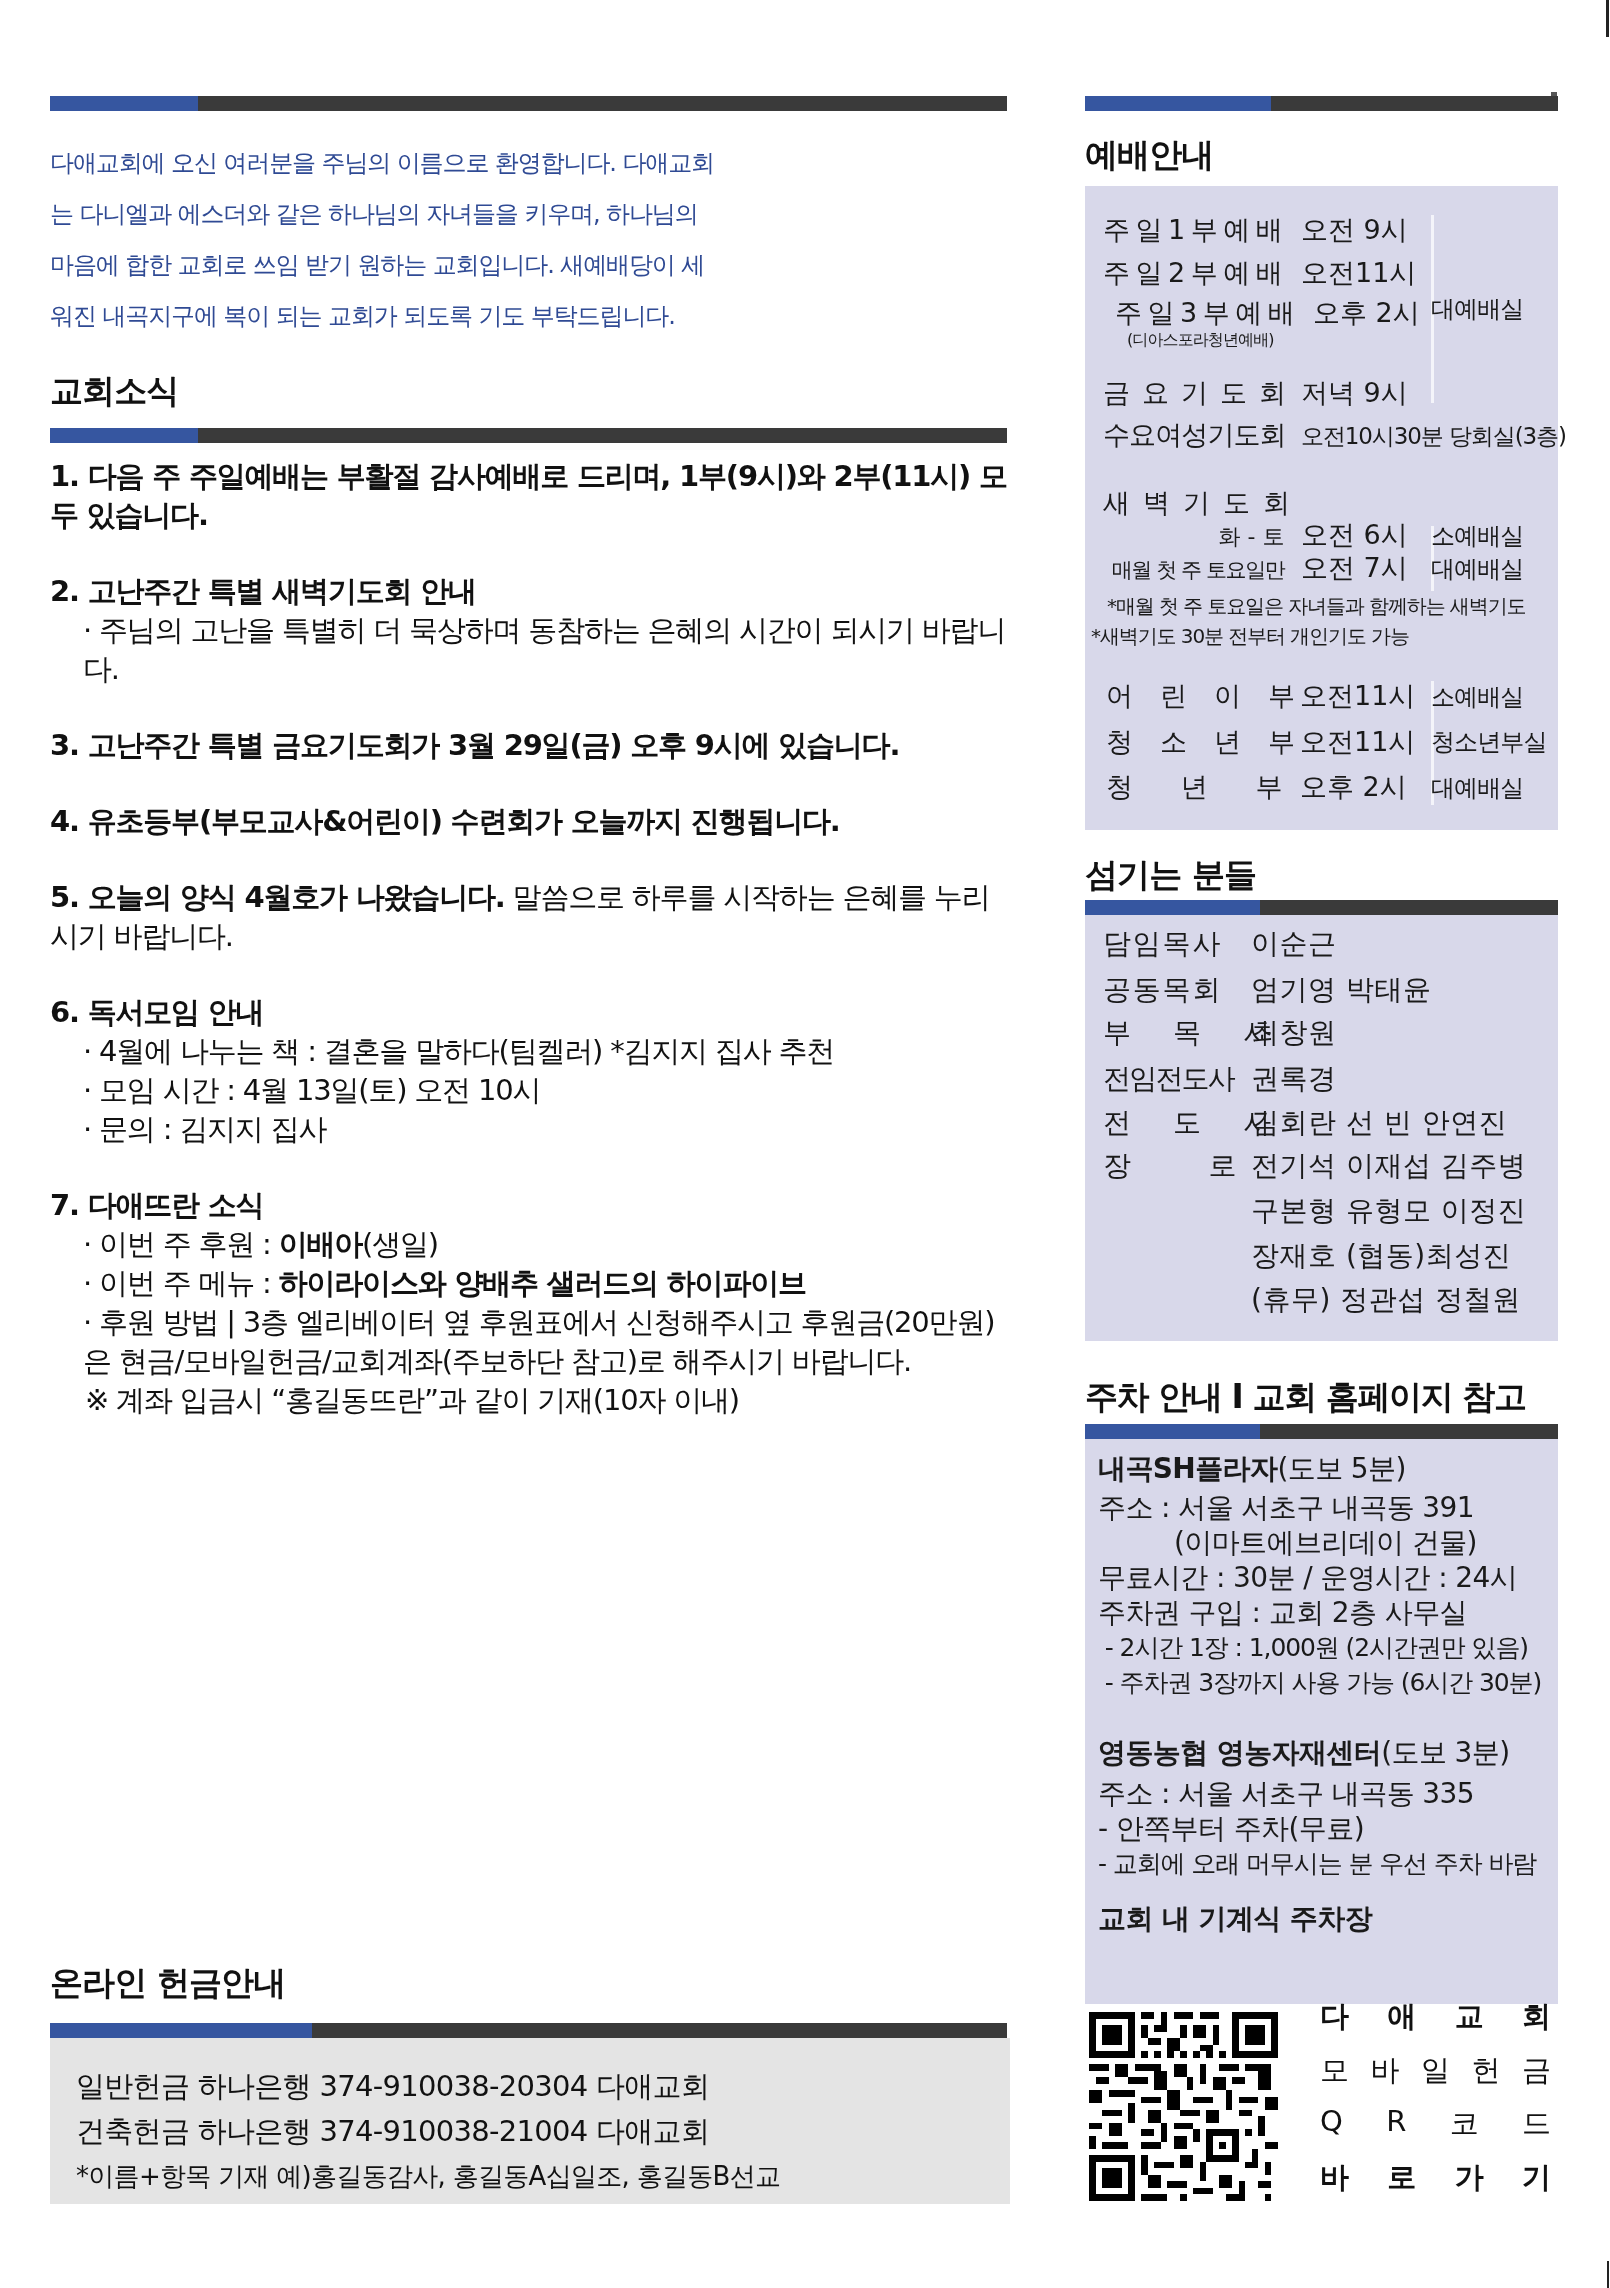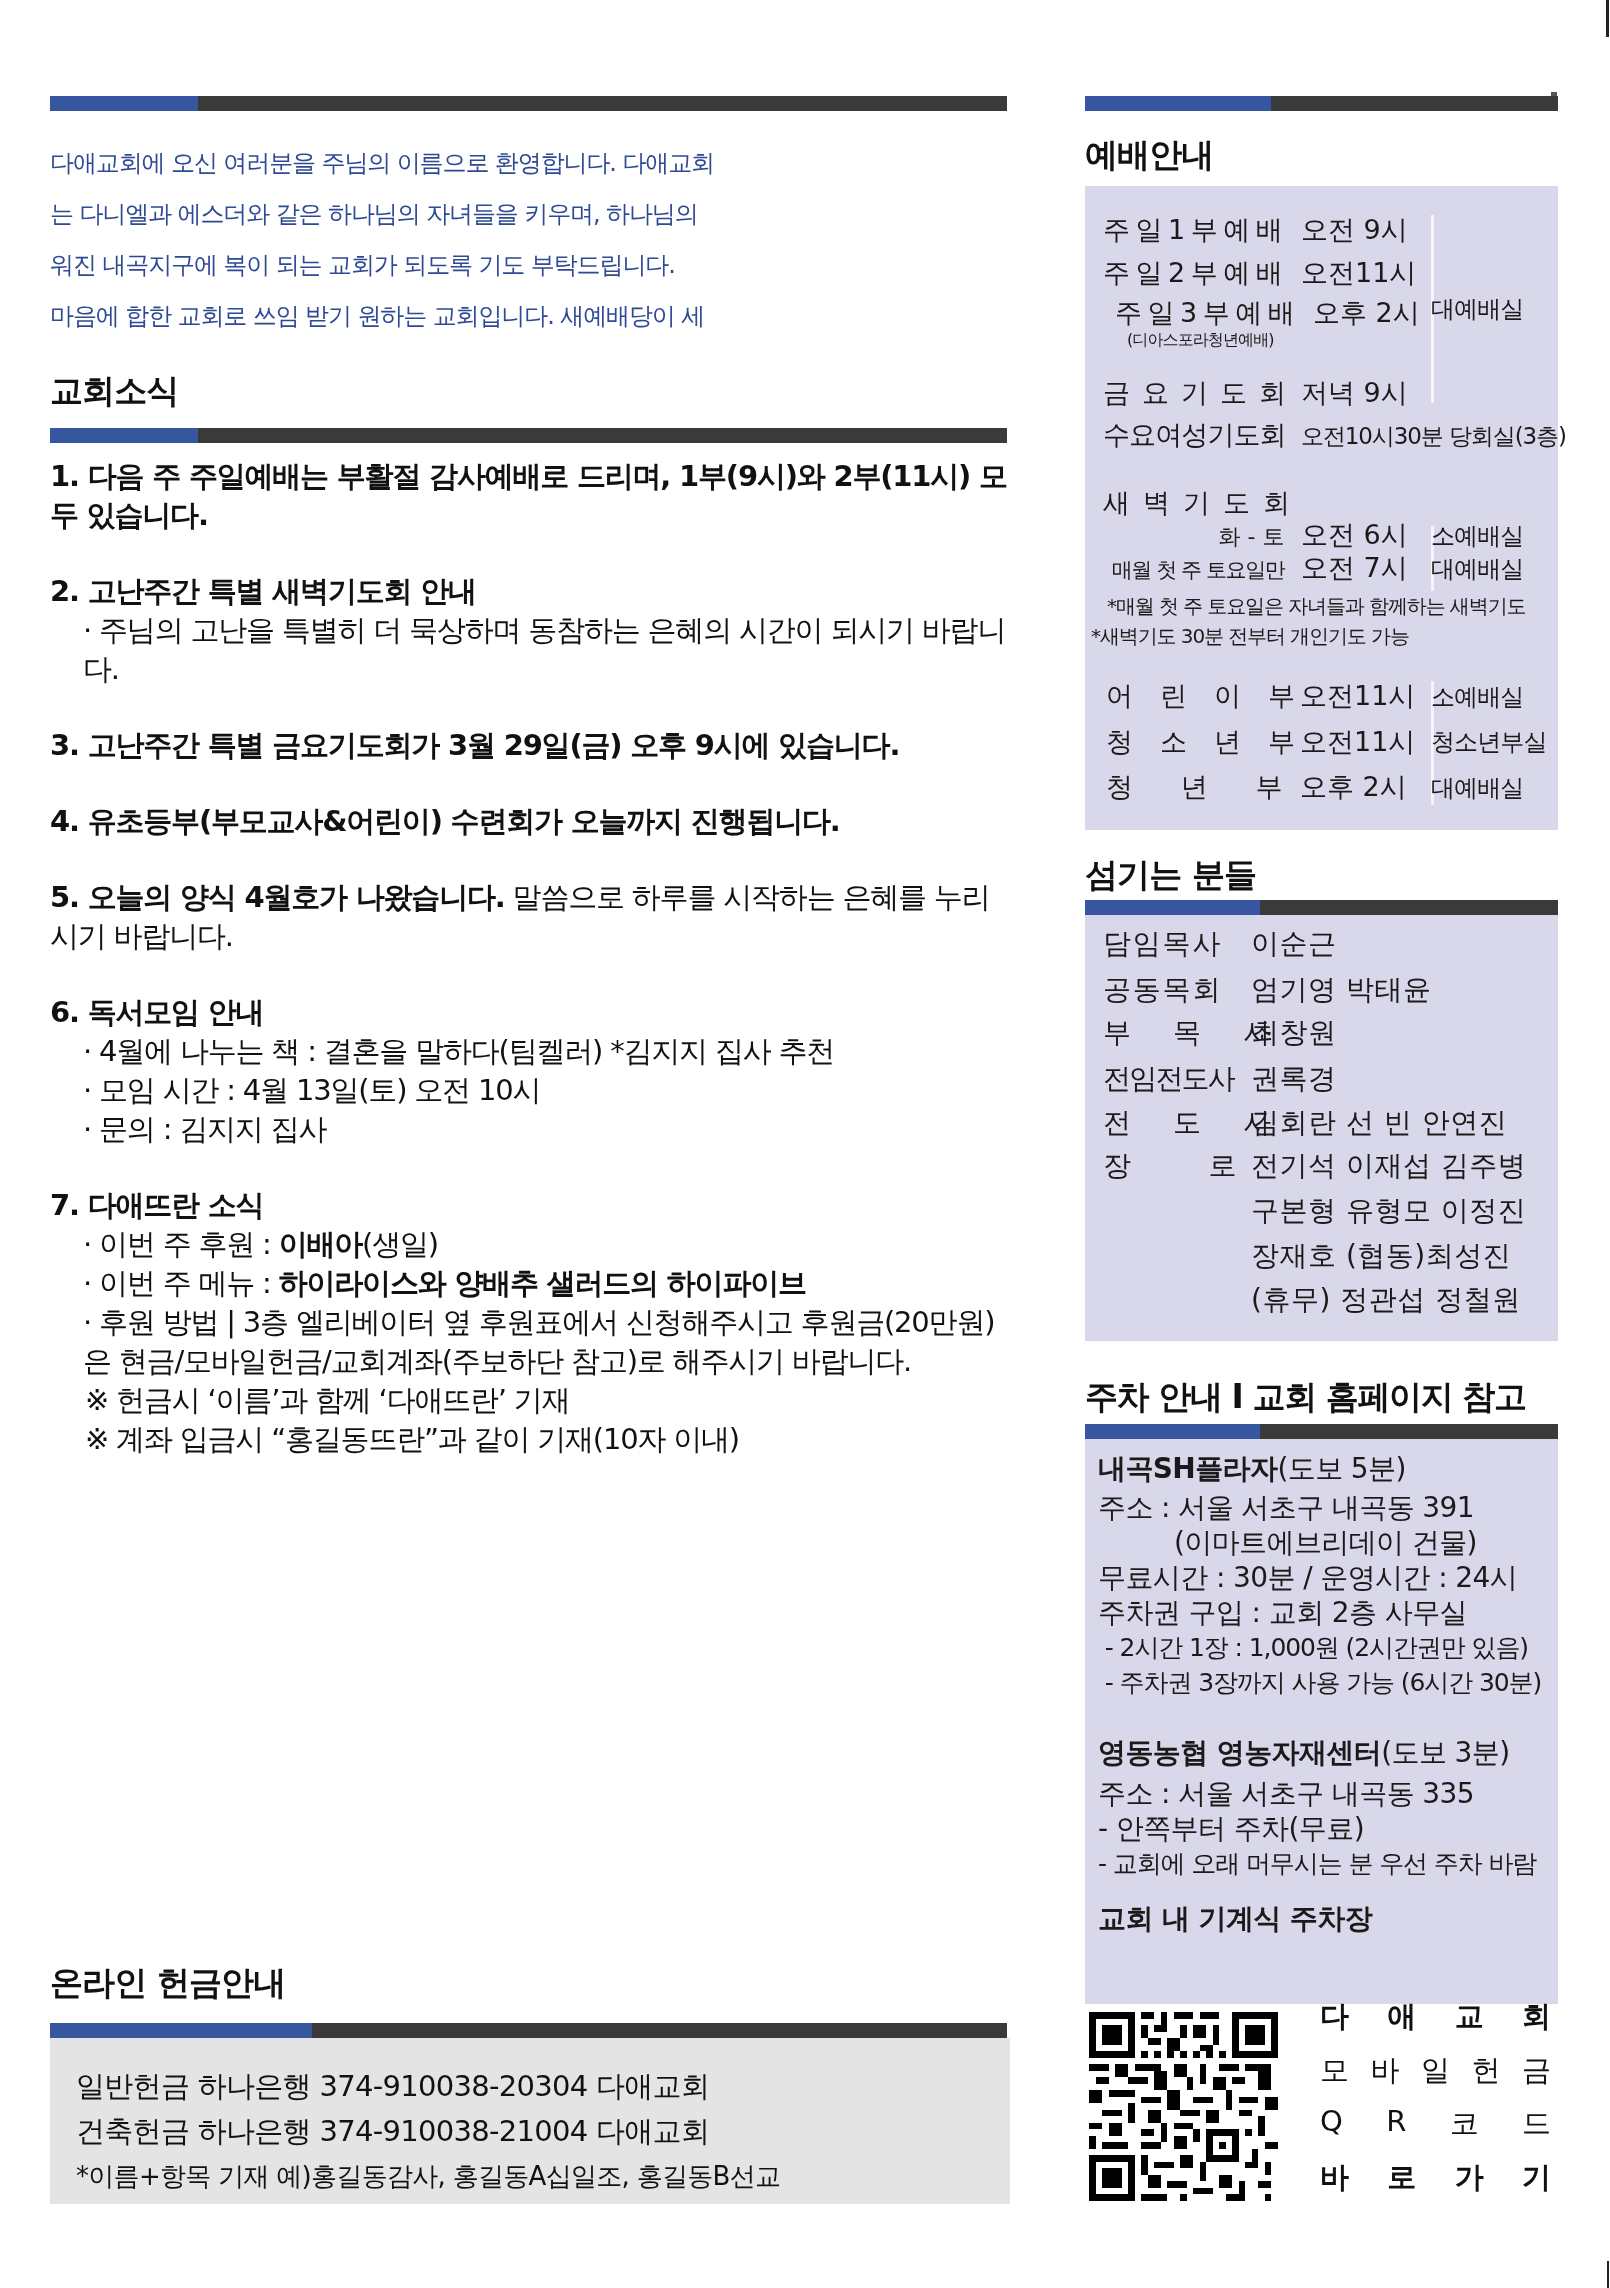--- a/index.html
+++ b/index.html
@@ -62,22 +62,22 @@
 <div class="mark" style="left:1551px; top:92px; height:16.6px; width:5.5px; background:#555;"></div>
 <div class="mark" style="left:1607px; top:2261px; height:28px; width:1.8px;"></div>
 
 <div class="bar" style="left:50px; top:96px; width:957px;">
   <div class="blue" style="width:148px;"></div>
 </div>
 
 <div class="abs welcome">
   <div>다애교회에 오신 여러분을 주님의 이름으로 환영합니다. 다애교회</div>
   <div>는 다니엘과 에스더와 같은 하나님의 자녀들을 키우며, 하나님의</div>
+  <div>마음에 합한 교회로 쓰임 받기 원하는 교회입니다. 새예배당이 세</div>
   <div>워진 내곡지구에 복이 되는 교회가 되도록 기도 부탁드립니다.</div>
-  <div>마음에 합한 교회로 쓰임 받기 원하는 교회입니다. 새예배당이 세</div>
 </div>
 
 <div class="abs sec-title" style="left:50px; top:369px;">교회소식</div>
 <div class="bar" style="left:50px; top:428px; width:957px;">
   <div class="blue" style="width:148px;"></div>
 </div>
 
 <div class="abs news">
   <div class="item">
     <div class="head">1. 다음 주 주일예배는 부활절 감사예배로 드리며, 1부(9시)와 2부(11시) 모두 있습니다.</div>
@@ -103,21 +103,20 @@
   </div>
   <div class="item">
     <div class="head">7. 다애뜨란 소식</div>
     <div class="sub">
       <span>· 이번 주 후원 : </span><b>이배아</b><span>(생일)</span>
     </div>
     <div class="sub">
       <span>· 이번 주 메뉴 : </span><b>하이라이스와 양배추 샐러드의 하이파이브</b>
     </div>
     <div class="sub">· 후원 방법 | 3층 엘리베이터 옆 후원표에서 신청해주시고 후원금(20만원)은 현금/모바일헌금/교회계좌(주보하단 참고)로 해주시기 바랍니다.</div>
-    <div class="note">※ 헌금시 ‘이름’과 함께 ‘다애뜨란’ 기재</div>
     <div class="note">※ 계좌 입금시 “홍길동뜨란”과 같이 기재(10자 이내)</div>
   </div>
 </div>
 
 <div class="abs sec-title" style="left:50px; top:1961px;">온라인 헌금안내</div>
 <div class="bar" style="left:50px; top:2023px; width:957px;">
   <div class="blue" style="width:262px;"></div>
 </div>
 <div class="abs offering-box">
   <div class="lines">

